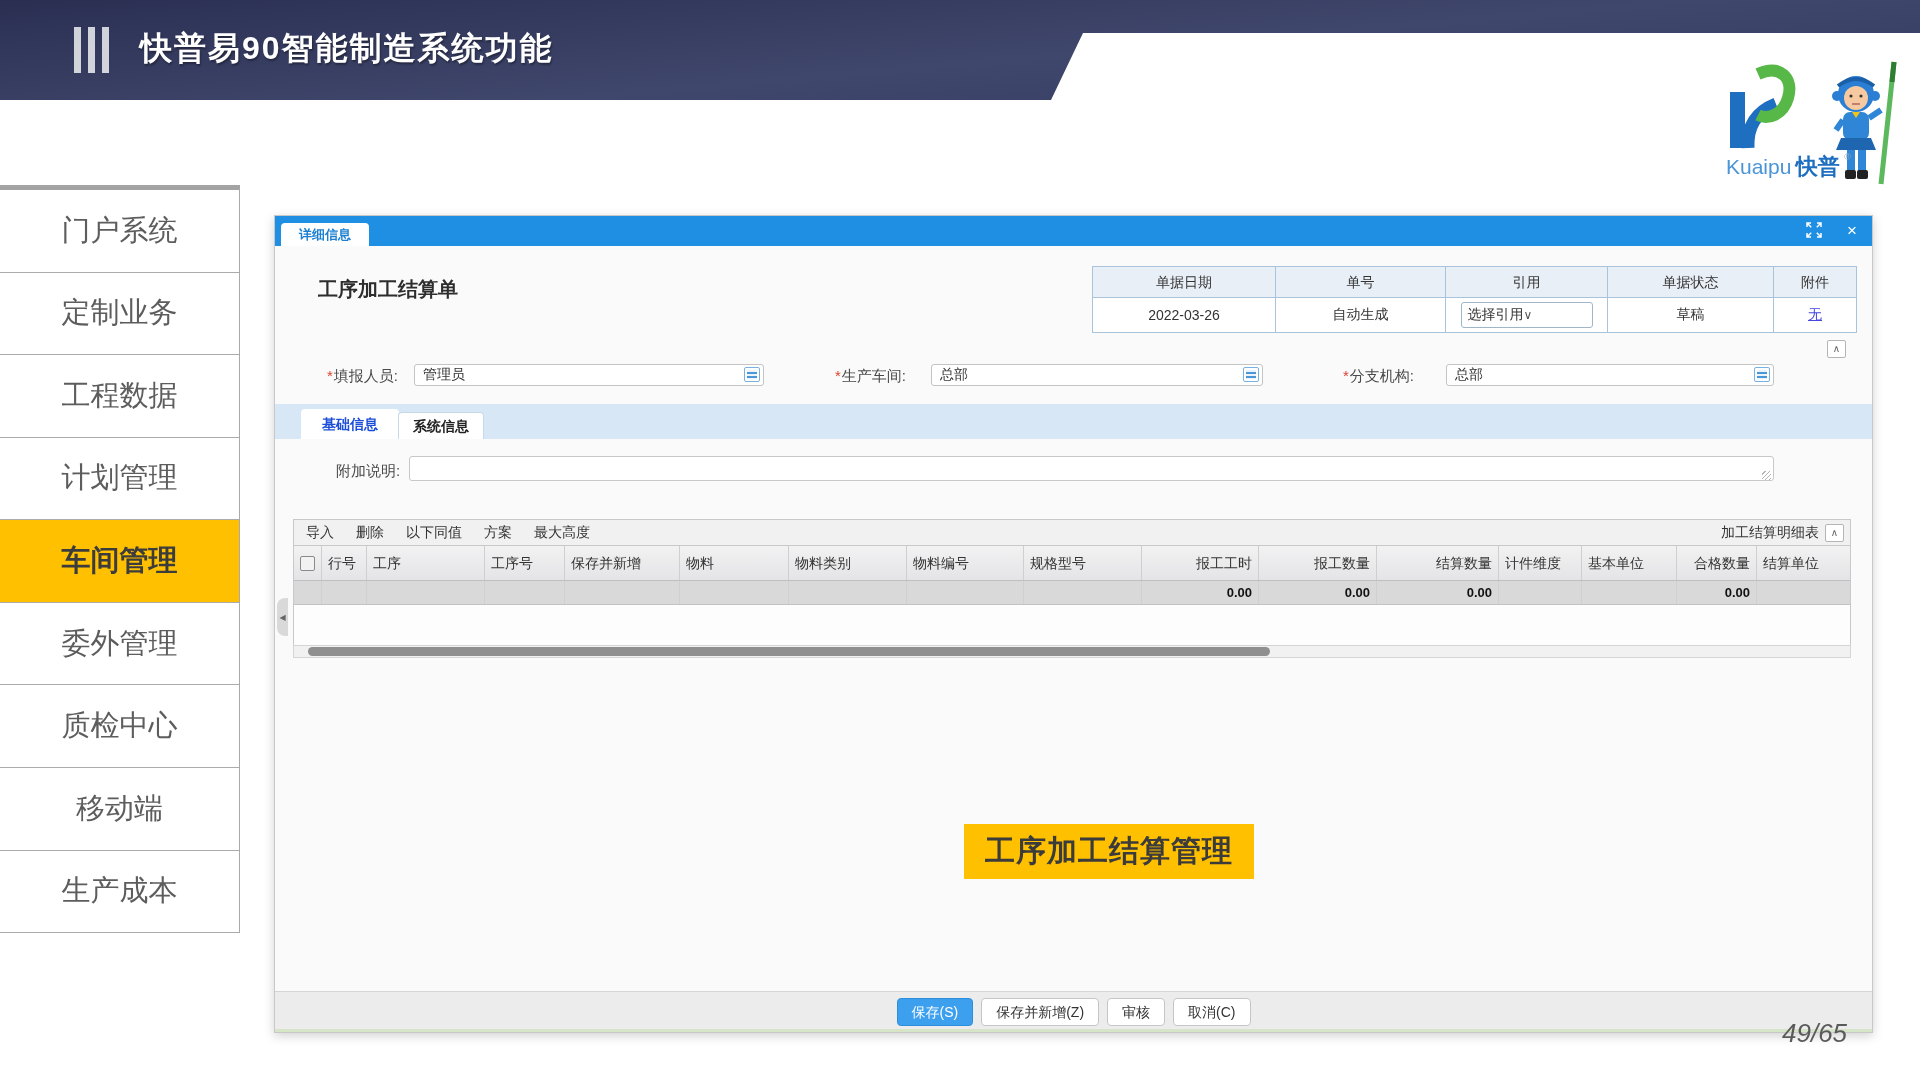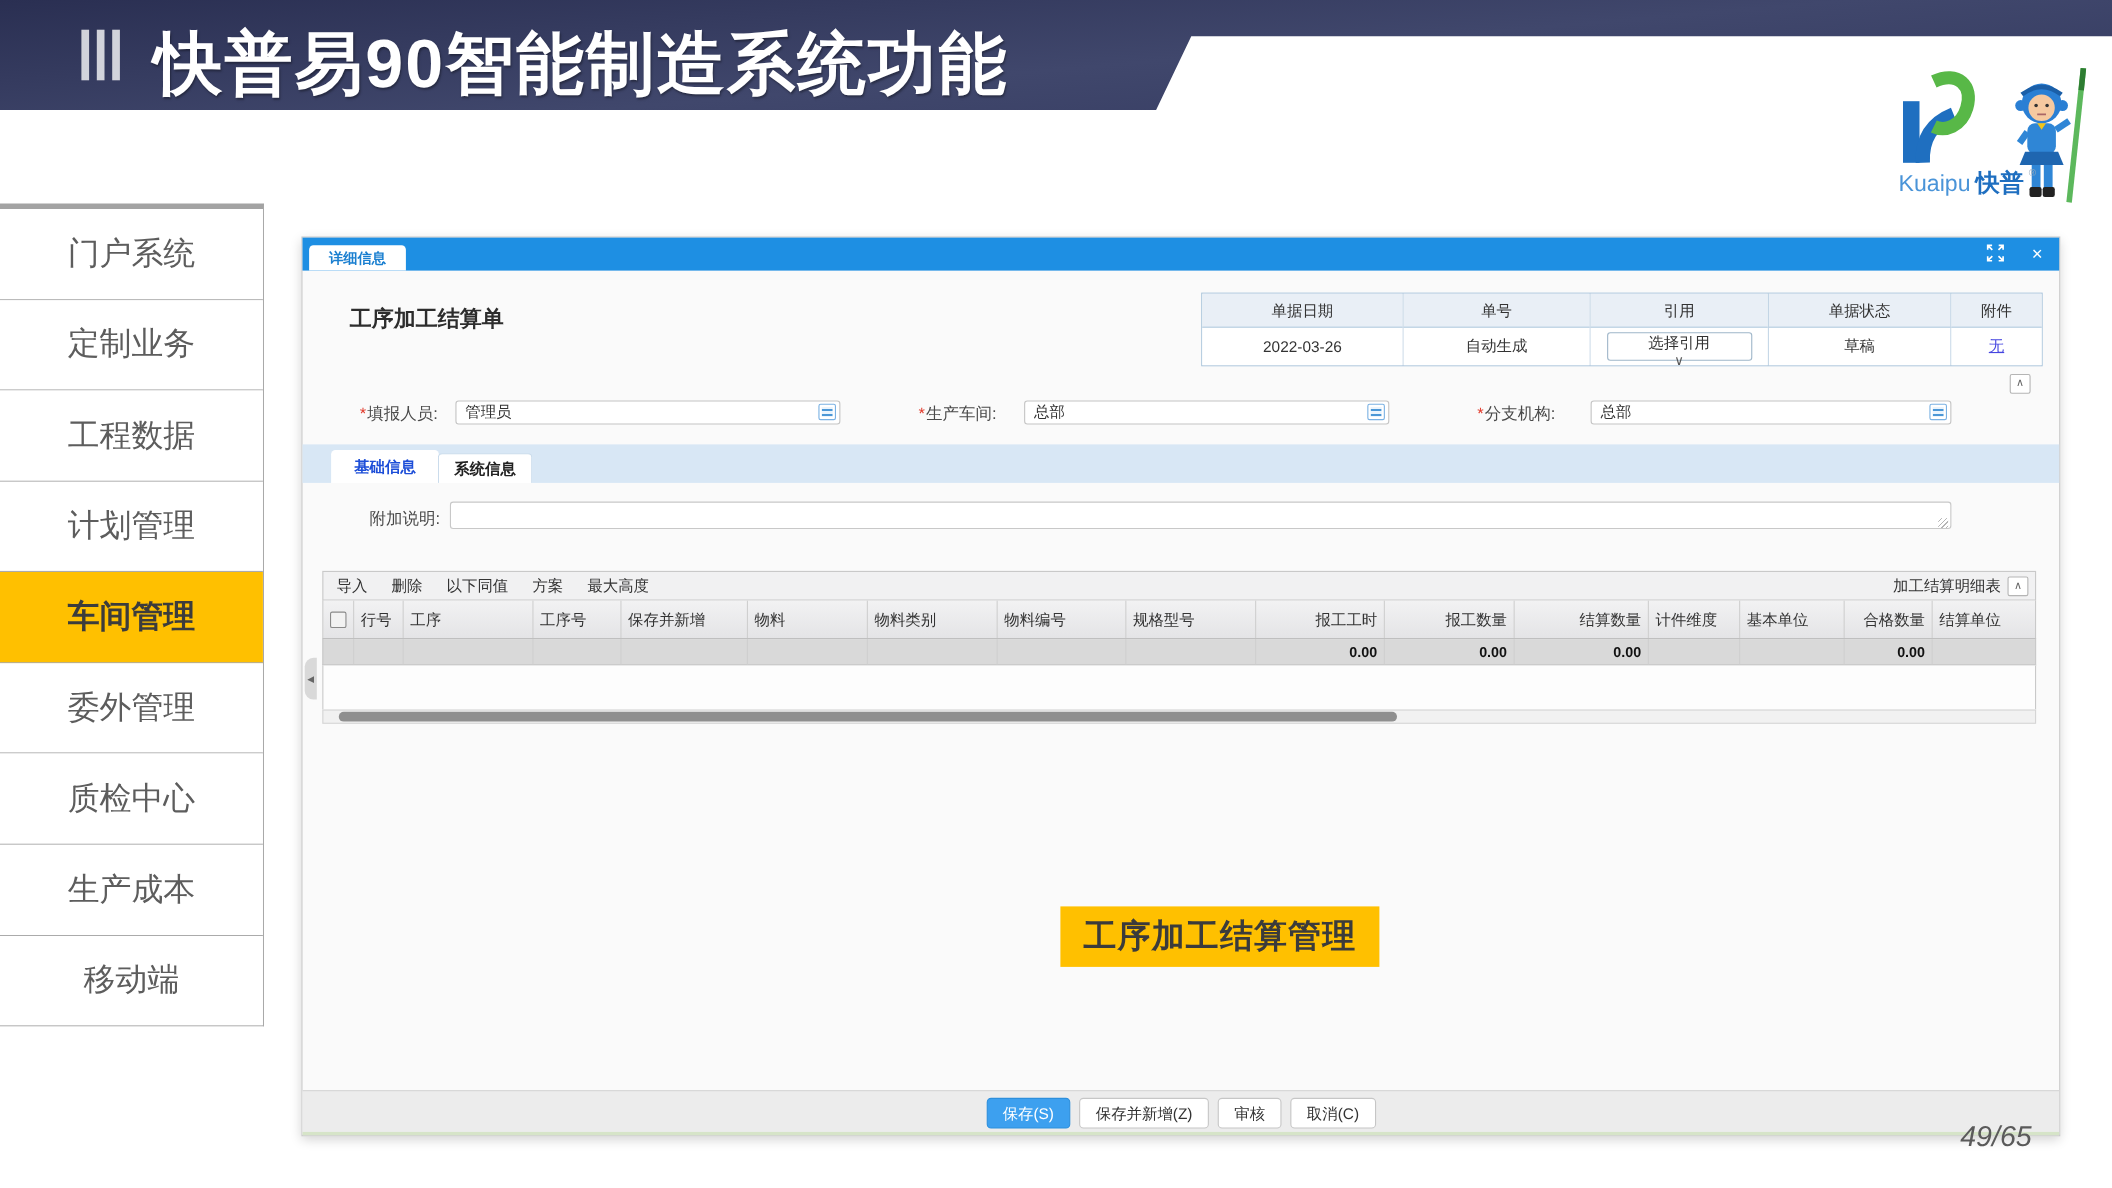--- a/index.html
+++ b/index.html
@@ -5,21 +5,21 @@
   html,body{margin:0;padding:0;background:#fff;}
   #slide{position:relative;width:1920px;height:1080px;background:#fff;overflow:hidden;
          font-family:"Liberation Sans","DejaVu Sans",sans-serif;}
 
   
   .banner{position:absolute;left:0;top:0;width:1920px;height:100px;
           background:linear-gradient(175deg,#2a2f52 0%,#40476c 55%,#343a60 100%);
           clip-path:polygon(0 0,1920px 0,1920px 33px,1083px 33px,1051px 100px,0 100px);}
   .banner-bars{position:absolute;left:74px;top:27px;display:flex;gap:7px;}
   .banner-bars i{display:block;width:7px;height:46px;background:rgba(255,255,255,.78);}
-  .banner-title{position:absolute;left:140px;top:16px;color:#fff;font-size:62px;font-weight:bold;
+  .banner-title{position:absolute;left:140px;top:27px;color:#fff;font-size:32px;font-weight:bold;
                 letter-spacing:2px;white-space:nowrap;text-shadow:1px 2px 2px rgba(0,0,0,.35);}
 
   
   .logo{position:absolute;left:1724px;top:60px;width:190px;height:130px;}
   .logo-text{position:absolute;left:2px;top:92px;white-space:nowrap;}
   .logo-en{color:#4a94d8;font-size:21px;}
   .logo-cn{color:#1f6fc0;font-size:22px;font-weight:bold;}
   .logo-reg{color:#9ab;font-size:9px;vertical-align:top;}
 
   
@@ -44,21 +44,21 @@
 
   
   .hd-table{position:absolute;left:817px;top:50px;display:flex;border:1px solid #a9c4da;background:#fff;}
   .hd-col{border-right:1px solid #a9c4da;}
   .hd-col:last-child{border-right:none;}
   .hd-th{height:30px;line-height:30px;text-align:center;background:#e9eff6;color:#333;font-size:14px;
          border-bottom:1px solid #a9c4da;cursor:default;}
   .hd-td{height:34px;display:flex;align-items:center;justify-content:center;font-size:14px;color:#333;background:#fff;}
   .w-date{width:182px}.w-no{width:169px}.w-ref{width:161px}.w-status{width:165px}.w-att{width:82px}
   .ref-select{display:flex;align-items:center;width:118px;height:24px;
-              border:1px solid #9fb6c9;border-radius:3px;background:#fff;padding:0 6px;font-size:14px;color:#333;cursor:pointer;flex-direction:column;}
+              border:1px solid #9fb6c9;border-radius:3px;background:#fff;padding:0 6px;font-size:14px;color:#333;cursor:pointer;}
   .ref-select .chev{font-size:12px;color:#555;}
   .att-link{color:#4646e0;text-decoration:underline;cursor:pointer;font-size:14px;}
 
   .sq-ico{position:absolute;width:17px;height:16px;border:1px solid #b5b5b5;border-radius:2px;background:#fff;
           color:#666;font-size:10px;line-height:15px;text-align:center;cursor:pointer;}
   .collapse-top{left:1552px;top:124px;}
 
   
   .f-label{position:absolute;font-size:15px;color:#4a4a4a;white-space:nowrap;}
   .req{color:#e23d2e;margin-right:1px;}
@@ -171,22 +171,22 @@
   </div>
 
   <div class="sidebar">
     <div class="side-item">门户系统</div>
     <div class="side-item">定制业务</div>
     <div class="side-item">工程数据</div>
     <div class="side-item">计划管理</div>
     <div class="side-item active">车间管理</div>
     <div class="side-item">委外管理</div>
     <div class="side-item">质检中心</div>
+    <div class="side-item">移动端</div>
     <div class="side-item">生产成本</div>
-    <div class="side-item">移动端</div>
   </div>
 
   <div class="win">
     <div class="titlebar">
       <div class="wintab">详细信息</div>
       <div class="tb-ico ico-full">
         <svg width="18" height="18" viewBox="0 0 18 18">
             <path d="M2 6V2h4 M16 6V2h-4 M2 12v4h4 M16 12v4h-4 M2 2l4.2 4.2 M16 2l-4.2 4.2 M2 16l4.2-4.2 M16 16l-4.2-4.2" stroke="#fff" stroke-width="1.5" fill="none"></path>
           </svg>
       </div>

